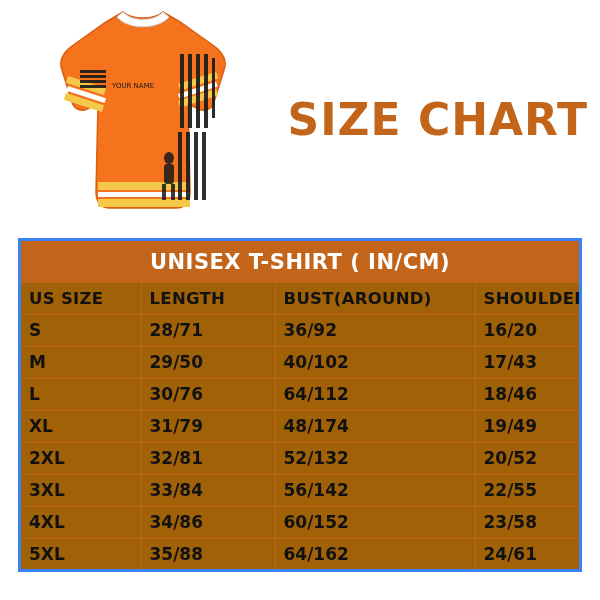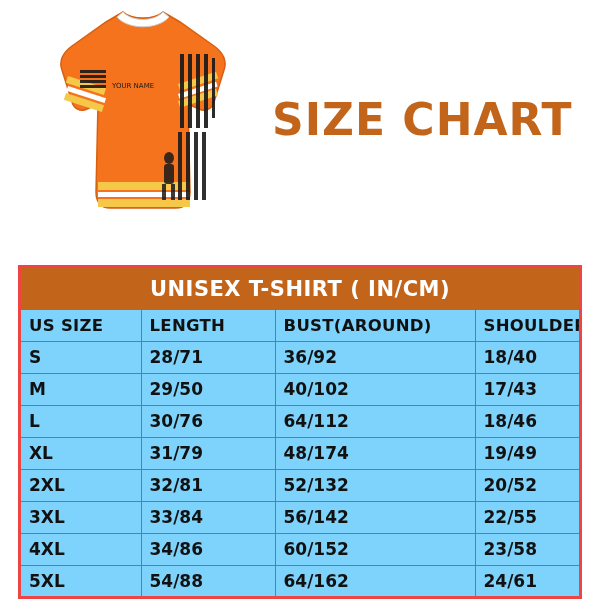--- a/index.html
+++ b/index.html
@@ -37,41 +37,40 @@
     height: 212px;
   }
   .shirt-svg { display: block; }
 
   
   .title {
     position: absolute;
     left: 272px;
     top: 98px;
     width: 316px;
-    text-align: left;
+    text-align: right;
     font-family: "DejaVu Sans", sans-serif;
     font-weight: bold;
     font-size: 44px;
     letter-spacing: 1px;
     color: #c2651a;
     text-transform: uppercase;
     line-height: 1;
     white-space: nowrap;
   }
 
   
   .chart {
     position: absolute;
     left: 18px;
     top: 238px;
     width: 564px;
     height: 334px;
-    border: 3px solid #ef4444;
-    background: #7dd3fc;
-    margin-top: 27px;
+    border: 3px solid #3b82f6;
+    background: #a16207;
   }
   .chart-header {
     height: 42px;
     background: #c2651a;
     color: #ffffff;
     display: flex;
     align-items: center;
     justify-content: center;
     font-family: "DejaVu Sans", sans-serif;
     font-weight: bold;
@@ -192,21 +191,21 @@
           <th>LENGTH</th>
           <th>BUST(AROUND)</th>
           <th>SHOULDER</th>
         </tr>
       </thead>
       <tbody>
         <tr>
           <td>S</td>
           <td>28/71</td>
           <td>36/92</td>
-          <td>18/40</td>
+          <td>16/20</td>
         </tr>
         <tr>
           <td>M</td>
           <td>29/50</td>
           <td>40/102</td>
           <td>17/43</td>
         </tr>
         <tr>
           <td>L</td>
           <td>30/76</td>
@@ -232,21 +231,21 @@
           <td>22/55</td>
         </tr>
         <tr>
           <td>4XL</td>
           <td>34/86</td>
           <td>60/152</td>
           <td>23/58</td>
         </tr>
         <tr>
           <td>5XL</td>
-          <td>54/88</td>
+          <td>35/88</td>
           <td>64/162</td>
           <td>24/61</td>
         </tr>
       </tbody>
     </table>
   </div>
 
 </div>
 
 </body></html>

